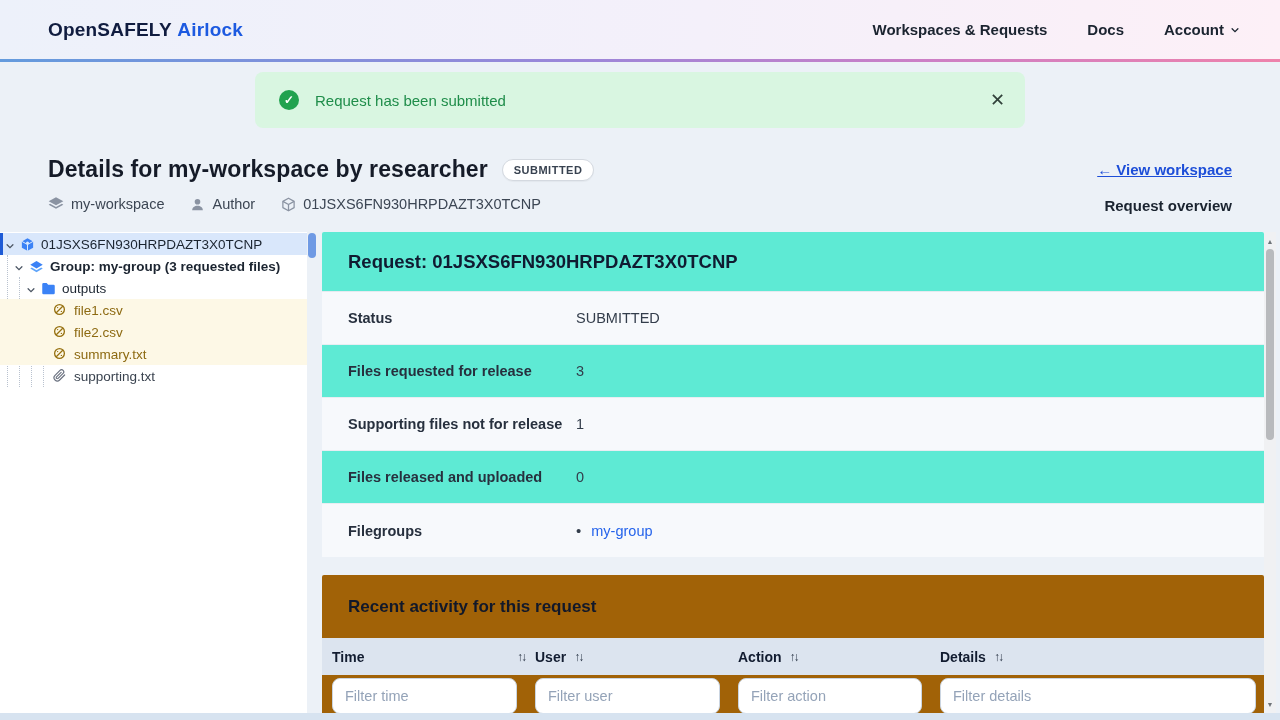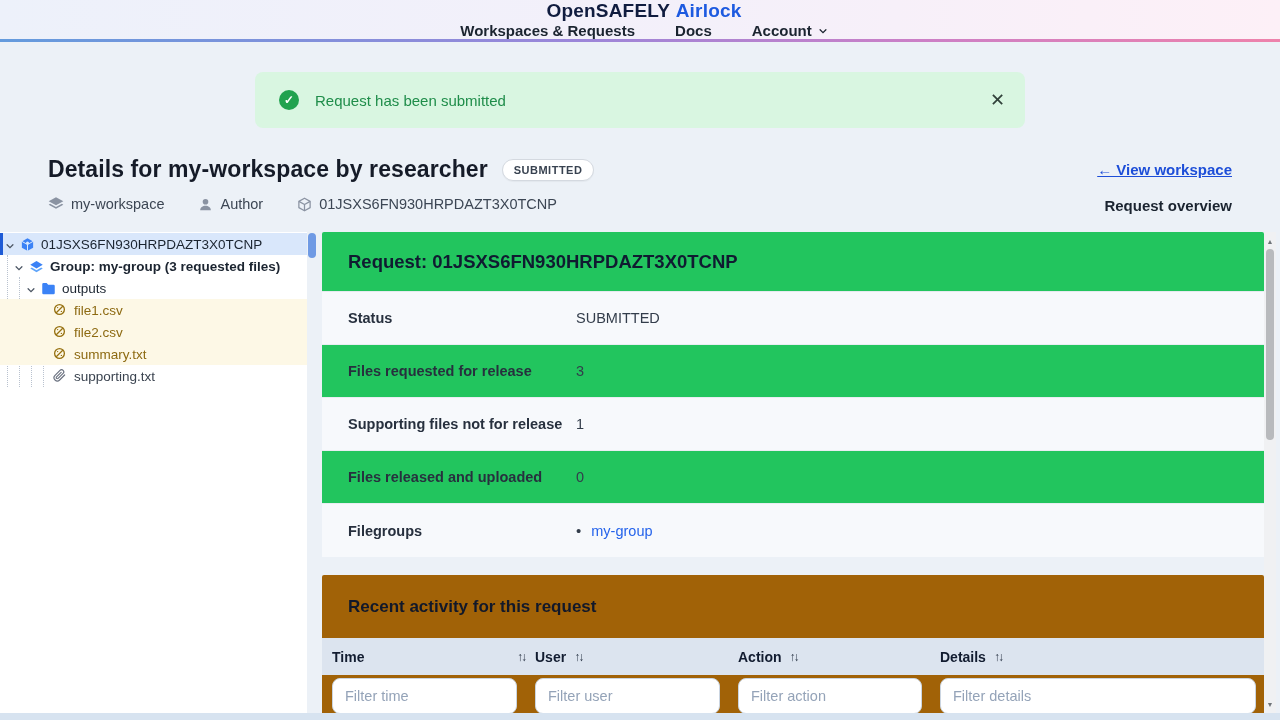--- a/index.html
+++ b/index.html
@@ -5,25 +5,24 @@
   * { margin:0; padding:0; box-sizing:border-box; }
   html,body { width:1280px; height:720px; overflow:hidden; }
   body {
     font-family:"Liberation Sans", sans-serif;
     background:#ecf1f7;
     color:#1b2430;
     position:relative;
   }
   
   .header {
-    position:absolute; left:0; top:0; width:1280px; height:42px;
+    position:absolute; left:0; top:0; width:1280px; height:62px;
     background:linear-gradient(90deg,#edf1fa 0%,#f4f0fa 55%,#fdf0f7 100%);
     display:flex; align-items:center; justify-content:space-between;
     padding:0 40px 3px 48px;
-    flex-direction:column;
   }
   .header::after {
     content:""; position:absolute; left:0; bottom:0; width:100%; height:3px;
     background:linear-gradient(90deg,#649bdd 0%,#9b86d9 45%,#cc7fc6 72%,#ee82ab 100%);
   }
   .logo { font-size:19px; font-weight:bold; color:#101c3f; letter-spacing:.2px; cursor:pointer; }
   .logo .accent { color:#1d5ae0; }
   .nav { display:flex; align-items:center; gap:40px; }
   .nav-item { font-size:15px; font-weight:600; color:#1b2430; cursor:pointer; display:flex; align-items:center; gap:6px; }
   .chev { width:10px; height:10px; }
@@ -46,21 +45,21 @@
   .page-title { font-size:23px; font-weight:800; color:#151b28; letter-spacing:.1px; }
   .status-badge {
     margin-left:14px; background:#fff; border:1px solid #d4d9e0; border-radius:999px;
     font-size:11px; font-weight:bold; letter-spacing:.5px; color:#384250;
     padding:4px 11px; box-shadow:0 1px 1px rgba(0,0,0,.04);
   }
   .view-ws {
     position:absolute; right:48px; top:161px; font-size:15px; font-weight:600;
     color:#1d4ed8; text-decoration:underline; cursor:pointer;
   }
-  .meta-row { position:absolute; left:48px; top:196px; display:flex; align-items:center; gap:34px; }
+  .meta-row { position:absolute; left:48px; top:196px; display:flex; align-items:center; gap:26px; }
   .meta-item { display:flex; align-items:center; gap:7px; font-size:14.5px; color:#3c4654; }
   .meta-item svg { display:block; }
   .overview-label { position:absolute; right:48px; top:197px; font-size:15px; font-weight:bold; color:#1b2430; }
   
   .sidebar { position:absolute; left:0; top:232px; width:307px; height:481px; background:#fff; }
   .tree { position:relative; padding-top:1px; }
   .guide { position:absolute; width:0; border-left:1px dotted #b9c2cf; }
   .tree-row {
     position:relative; height:22px; display:flex; align-items:center;
     font-size:13.5px; color:#1b2430; cursor:pointer; white-space:nowrap;
@@ -69,21 +68,21 @@
   .tree-row .ticon { width:15px; height:15px; margin-right:6px; flex:none; }
   .tree-row.selected { background:#d9e7fb; border-left:3px solid #1e5bd6; }
   .tree-row.selected { padding-left:2px; }
   .row-l0 { padding-left:5px; }
   .row-l1 { padding-left:14px; font-weight:bold; }
   .row-l2 { padding-left:26px; }
   .row-file { padding-left:53px; background:#fdf8e6; color:#8d6a12; }
   .row-supporting { padding-left:53px; color:#3a434f; }
   .side-scroll-thumb { position:absolute; left:308px; top:233px; width:8px; height:25px; background:#6f9ae4; border-radius:4px; cursor:pointer; }
   
-  .card1 { position:absolute; left:322px; top:232px; width:942px; background:#22c55e; border-radius:2px; }
+  .card1 { position:absolute; left:322px; top:232px; width:942px; background:#5eead4; border-radius:2px; }
   .card-head { height:60px; display:flex; align-items:center; padding-left:26px; border-bottom:1px solid #e6eaf0; }
   .card-head-title { font-size:18.5px; font-weight:700; color:#101b31; }
   .detail-row { height:53px; display:flex; align-items:center; padding-left:26px; border-bottom:1px solid #e9edf2; }
   .detail-row:nth-child(odd) { background:#f7f9fc; }
   .detail-row:last-child { border-bottom:none; }
   .detail-label { width:228px; font-size:14.5px; font-weight:bold; color:#27303e; flex:none; }
   .detail-value { font-size:14.5px; color:#333d4b; display:flex; align-items:center; }
   .bullet { color:#333d4b; margin-right:10px; font-size:15px; }
   .fg-link { color:#2563eb; cursor:pointer; }
   

